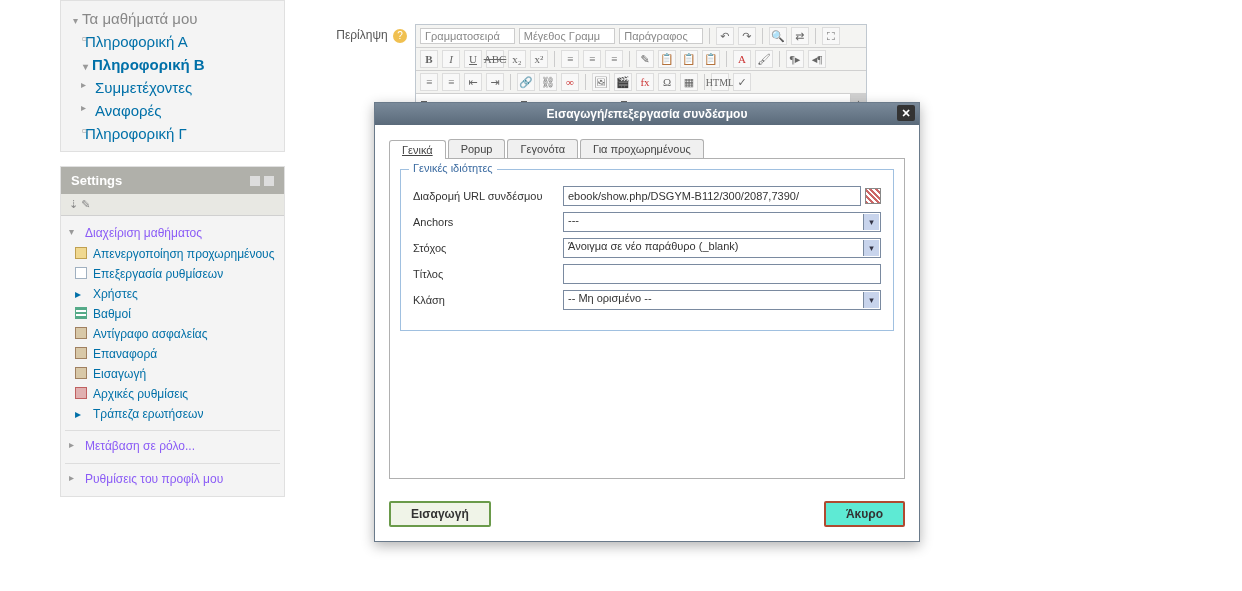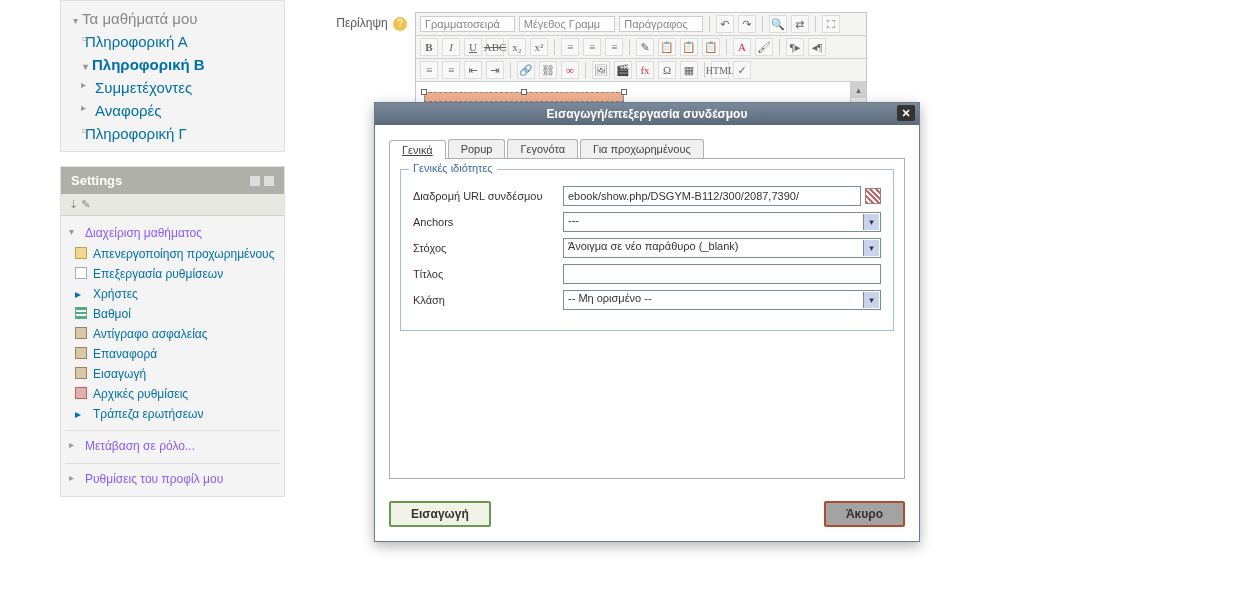--- a/index.html
+++ b/index.html
@@ -32,21 +32,21 @@
 .set-sub .ico { position: absolute; left: 10px; width: 12px; height: 12px; }
 .set-sect { border-top: 1px solid #ddd; margin-top: 6px; padding-top: 4px; }
 .ico { display: inline-block; width: 12px; height: 12px; vertical-align: middle; }
 .ico-edit { background: #f0d890; border: 1px solid #c0a050; }
 .ico-doc { background: #fff; border: 1px solid #a0b0c0; }
 .ico-grid { background: repeating-linear-gradient(#5a8 0 2px,#fff 2px 4px); border:1px solid #5a8;}
 .ico-box { background: #d8c8a8; border:1px solid #a08060;}
 .ico-arrow { background: #e0b0b0; border:1px solid #c06060;}
 
 
-.field-row { display: flex; align-items: flex-start; margin-top: 12px; }
+.field-row { display: flex; align-items: flex-start; margin-top: 24px; }
 .field-label { width: 110px; text-align: right; padding-right: 8px; color: #555; font-size: 12px; padding-top: 4px; }
 .help-ico { display:inline-block; width:14px; height:14px; border-radius:50%; background:#f0c050; color:#fff; font-size:10px; text-align:center; line-height:14px; margin-left:2px;}
 .editor-wrap { border: 1px solid #c0c8d0; width: 452px; background:#fff;}
 .ed-toolbar { border-bottom: 1px solid #d0d0d0; padding: 2px 4px; display:flex; gap:4px; align-items:center; flex-wrap:wrap; background:#f4f4f2;}
 .ed-select { font-size:11px; color:#888; border:1px solid #ccc; background:#fff; padding:1px 14px 1px 4px; position:relative; }
 .ed-btn { width:18px; height:18px; border:1px solid #ddd; background:#f8f8f8; display:inline-flex; align-items:center; justify-content:center; font-size:11px; color:#666; font-family: "Times New Roman", serif;}
 .ed-btn.b { font-weight:bold;}
 .ed-btn.i { font-style:italic;}
 .ed-btn.u { text-decoration:underline;}
 .ed-btn.strike { text-decoration:line-through;}
@@ -74,21 +74,21 @@
 .form-row { display:flex; align-items:center; margin: 6px 0; }
 .form-label { width: 150px; font-size: 11px; color: #333; }
 .form-input { flex:1; border:1px solid #7a8aa0; font-size:11px; padding:2px 4px; height:20px; background:#fff; color:#333;}
 .form-select { flex:1; border:1px solid #7a8aa0; font-size:11px; padding:1px 4px; height:20px; background:#fff; color:#333; position: relative;}
 .sel-arrow { position:absolute; right:1px; top:1px; bottom:1px; width:16px; background:#c8d4ec; border-left:1px solid #7a8aa0; display:flex; align-items:center; justify-content:center; font-size:9px; color:#334;}
 .url-row { display:flex; align-items:center; gap:4px;}
 .browse-ico { width:16px; height:16px; border:1px solid #888; background: repeating-linear-gradient(45deg,#c66 0 2px,#fff 2px 4px);}
 .modal-footer { display:flex; justify-content:space-between; padding: 8px 14px 14px; }
 .btn { padding: 4px 20px; font-size:12px; font-weight:bold; border-radius:2px; cursor:pointer;}
 .btn-insert { border:2px solid #6a9a4a; background:#f0f4e8; color:#333;}
-.btn-cancel { border:2px solid #b04a30; background:#a3a3a3; color:#333;}
+.btn-cancel { border:2px solid #b04a30; background:#5eead4; color:#333;}
 
 a { color:#0070a8; }
 </style>
 </head>
 <body>
 
 <div class="page">
 
   <div class="sidebar-col">
     <div class="nav-block">

